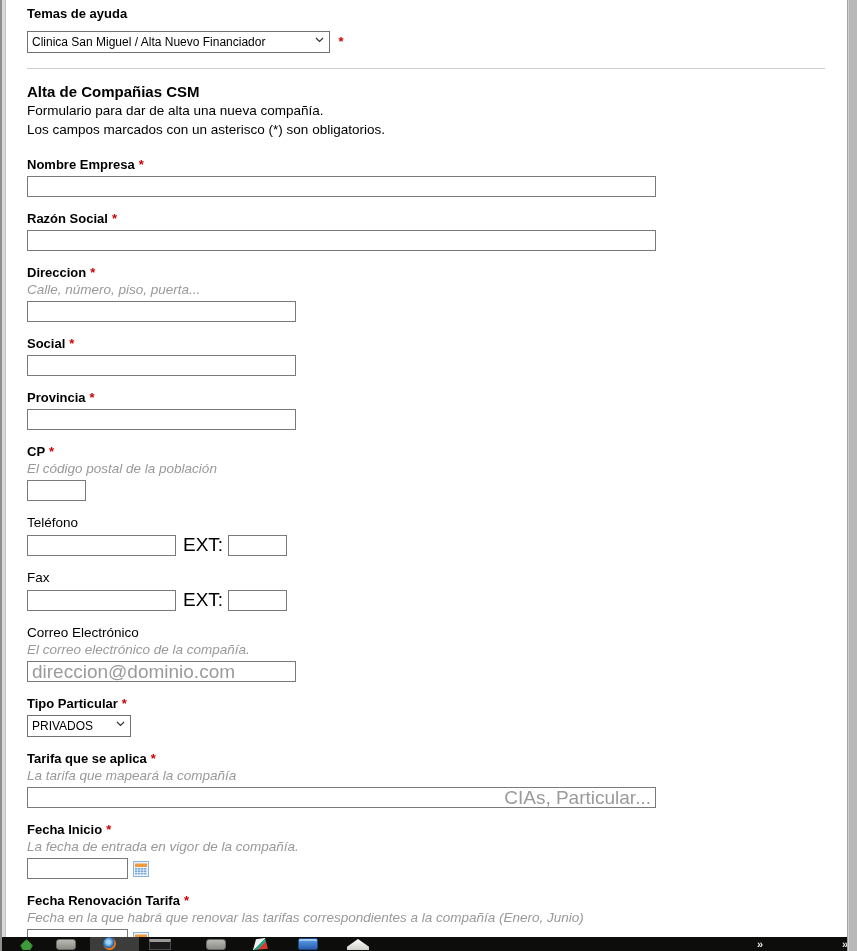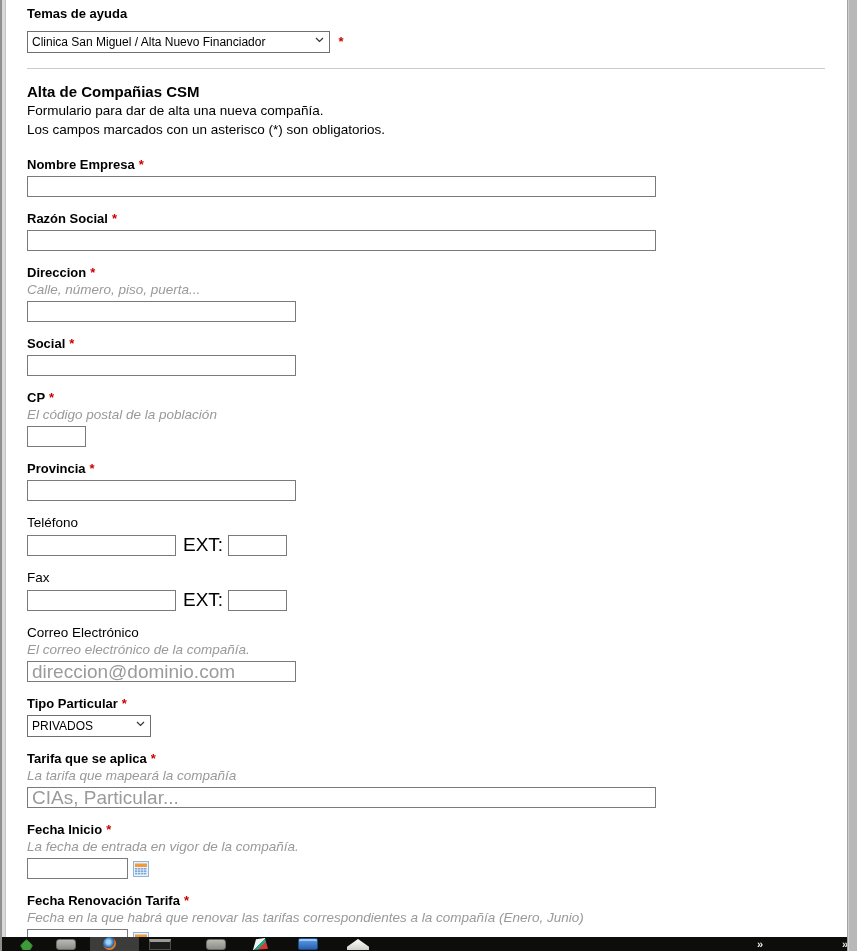--- a/index.html
+++ b/index.html
@@ -39,21 +39,21 @@
 
   .fields{margin-top:17px;}
   .field{margin-bottom:13px;}
   .field .row{margin-top:3px;display:flex;align-items:center;}
   input[type="text"]{
     font-family:"Liberation Sans","DejaVu Sans",sans-serif;font-size:19px;color:#000;
     height:21px;border:1px solid #7a7a7a;border-radius:0;background:#fff;
     padding:0 4px;box-sizing:border-box;margin:0;
   }
   input[type="text"]::placeholder{color:#9b9b9b;opacity:1;}
-  .w-full{width:629px;}
+  .w-full{width:629px;text-align:right;}
   .w-med{width:269px;}
   .w-small{width:59px;}
   .w-phone{width:149px;}
   .w-date{width:101px;}
   .ext-label{font-size:19px;margin:0 5px 0 7px;}
   .cal-btn{width:16px;height:16px;margin-left:5px;padding:0;border:0;background:transparent;cursor:pointer;display:inline-flex;}
 
   
   .taskbar{position:absolute;left:2px;bottom:0;width:847px;height:14px;background:#0d0d0c;z-index:5;overflow:hidden;}
   .tb-icon{position:absolute;bottom:1px;}
@@ -126,31 +126,31 @@
     </div>
 
     <div class="field">
       <div class="bold-label"><span>Social</span><span class="req">*</span></div>
       <div class="row">
           <input type="text" class="w-med" value="" style="">
         </div>
     </div>
 
     <div class="field">
+      <div class="bold-label"><span>Provincia</span><span class="req">*</span></div>
+      <div class="row">
+          <input type="text" class="w-med" value="" style="">
+        </div>
+    </div>
+
+    <div class="field">
       <div class="bold-label"><span>CP</span><span class="req">*</span></div>
       <div class="hint">El código postal de la población</div>
       <div class="row">
           <input type="text" class="w-small" value="" style="">
-        </div>
-    </div>
-
-    <div class="field">
-      <div class="bold-label"><span>Provincia</span><span class="req">*</span></div>
-      <div class="row">
-          <input type="text" class="w-med" value="" style="">
         </div>
     </div>
 
     <div class="field">
       <div class="plain-label">Teléfono</div>
       <div class="row">
         <input type="text" class="w-phone" value="" style="">
         <span class="ext-label">EXT:</span>
         <input type="text" class="w-small" value="" style="">
       </div>
@@ -170,21 +170,21 @@
       <div class="hint">El correo electrónico de la compañía.</div>
       <div class="row">
           <input type="text" class="w-med" placeholder="direccion@dominio.com" style="">
         </div>
     </div>
 
     <div class="field">
       <div class="bold-label"><span>Tipo Particular</span><span class="req">*</span></div>
       <div class="row">
         <span class="select-wrap" style="margin-top:0;">
-          <select style="width:124px;">
+          <select style="width:104px;">
             <option>PRIVADOS</option>
           </select>
           <span class="chev">
             <svg width="9" height="9" viewBox="0 0 9 9">
                 <path d="M1 3 L4.5 6.5 L8 3" fill="none" stroke="#333" stroke-width="1.2"></path>
               </svg>
           </span>
         </span>
       </div>
     </div>

